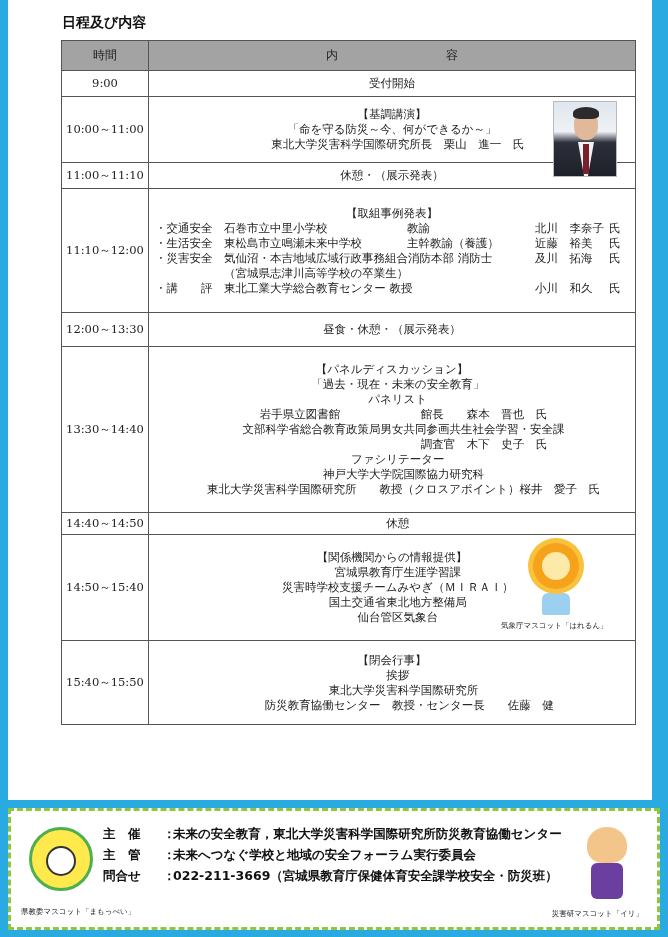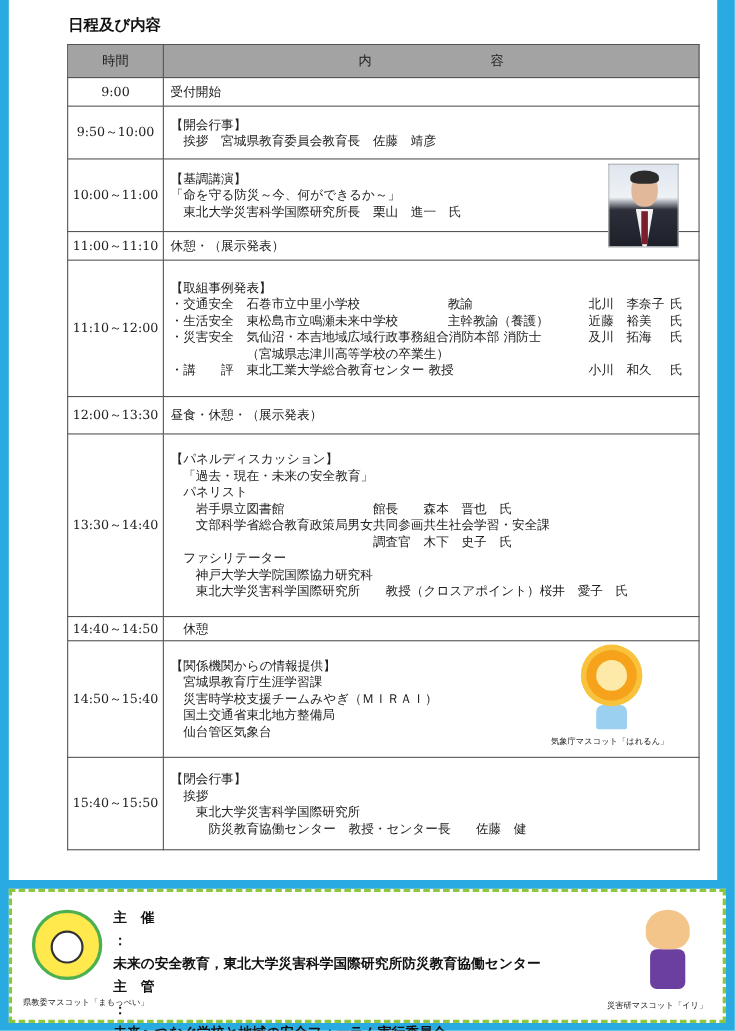--- a/index.html
+++ b/index.html
@@ -47,21 +47,21 @@
   td.time {
     width: 89px;
     text-align: center;
     white-space: nowrap;
     font-size: 11.5px;
   }
   td.content {
     padding: 2px 6px 2px 6px;
     position: relative;
   }
-  .line { white-space: pre; display: block; }
+  .line { white-space: pre; display: block; text-align: center; }
   .row-3-cols { display: flex; white-space: nowrap; }
   .row-3-cols .c1 { width: 252px; }
   .row-3-cols .c2 { width: 128px; }
   .row-3-cols .c3 { width: 74px; }
   .row-3-cols .c4 { width: 20px; }
   .speaker-photo {
     position: absolute;
     right: 18px; top: 4px;
     width: 64px; height: 76px;
     background: linear-gradient(180deg, #dfe6ee 0%, #eef2f6 40%, #2c2f3a 55%, #1e2029 100%);
@@ -121,21 +121,21 @@
   }
   .footer-lines {
     position: absolute;
     left: 92px; top: 12px;
     font-family: "DejaVu Sans", "Liberation Sans", sans-serif;
     font-weight: bold;
     font-size: 12.5px;
     line-height: 21px;
     color: #111;
   }
-  .footer-lines .row { display: flex; white-space: nowrap; flex-direction: column; }
+  .footer-lines .row { display: flex; white-space: nowrap; }
   .footer-lines .lbl { width: 60px; letter-spacing: 0; }
   .footer-lines .sep { width: 10px; }
   .mascot-left {
     position: absolute; left: 18px; top: 16px;
     width: 64px; height: 64px; border-radius: 50%;
     background: #ffe94d; border: 3px solid #4caf50;
   }
   .mascot-left .inner {
     position: absolute; left: 14px; top: 16px;
     width: 30px; height: 30px; border-radius: 50%;
@@ -178,27 +178,20 @@
   </thead>
   <tbody>
 
     <tr style="height:26px">
       <td class="time">9:00</td>
       <td class="content">
         <span class="line">受付開始</span>
       </td>
     </tr>
 
-    <tr style="height:48px">
-      <td class="time">9:50～10:00</td>
-      <td class="content">
-        <span class="line">【開会行事】</span>
-        <span class="line">　挨拶　宮城県教育委員会教育長　佐藤　靖彦</span>
-      </td>
-    </tr>
 
     <tr style="height:66px">
       <td class="time">10:00～11:00</td>
       <td class="content">
         <span class="line">【基調講演】</span>
         <span class="line">「命を守る防災～今、何ができるか～」</span>
         <span class="line">　東北大学災害科学国際研究所長　栗山　進一　氏</span>
         <div class="speaker-photo">
           <div class="shirt"></div>
             <div class="tie"></div>

